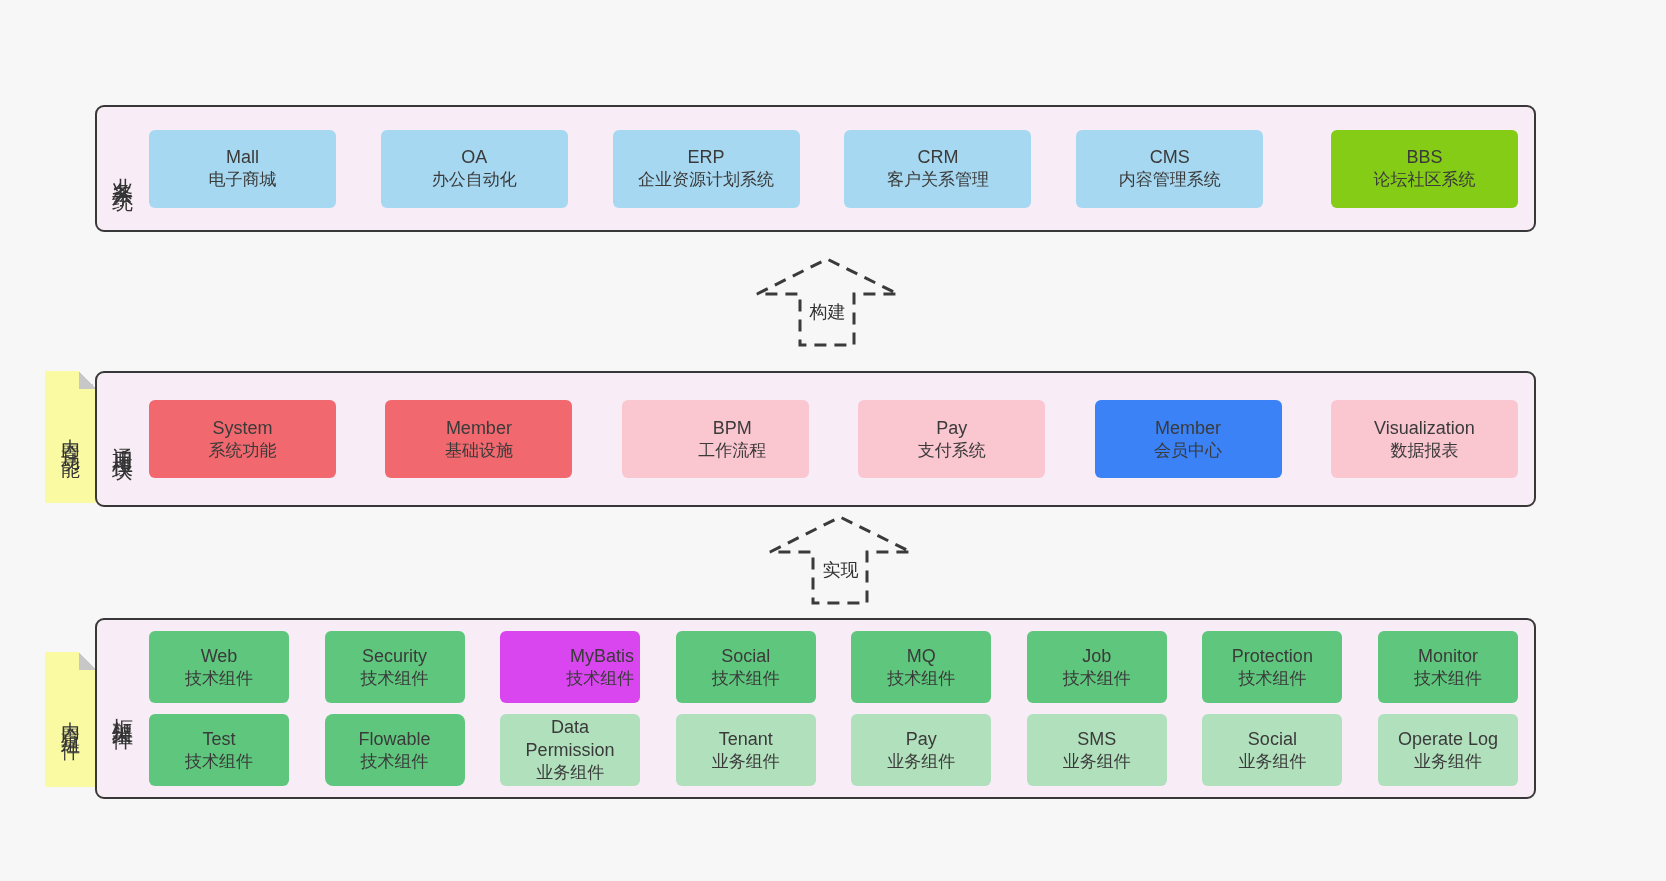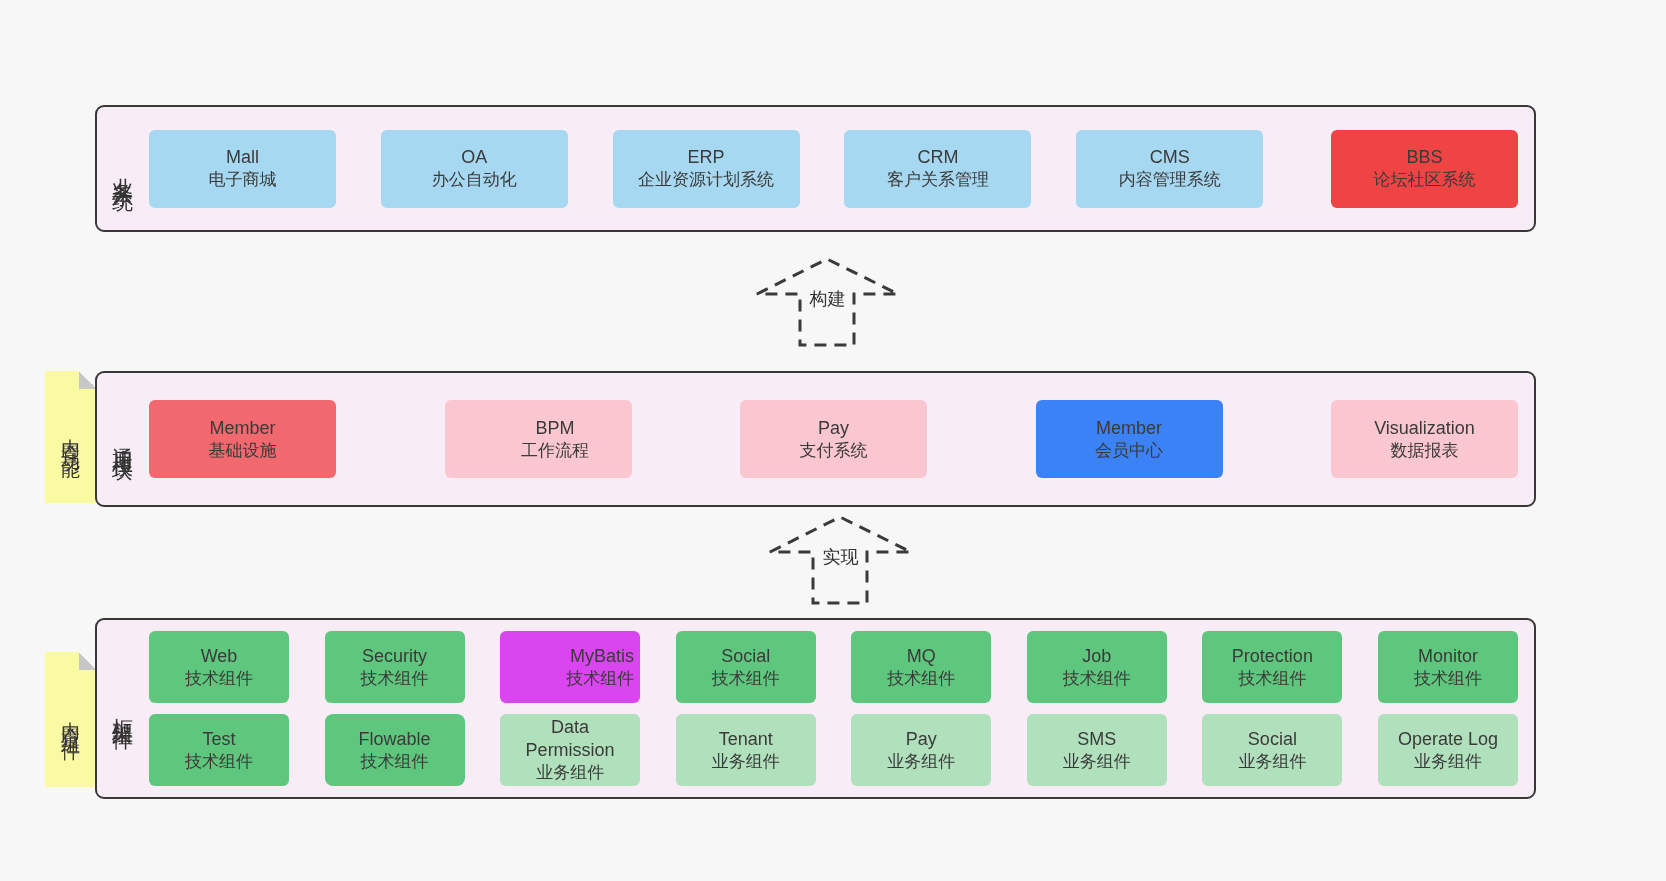--- a/index.html
+++ b/index.html
@@ -34,21 +34,21 @@
   #note-components{left:45px;top:652px;width:52px;height:135px;}
   .note .vtext{font-size:19px;letter-spacing:7px;}
   .note-fold{position:absolute;top:0;right:0;width:18px;height:18px;
              background:linear-gradient(225deg,#f7f7f7 50%,#c7c7c7 50%);}
 
   .arrow{position:absolute;width:145px;height:92px;z-index:2;}
   #arrow-build{left:755px;top:256px;}
   #arrow-implement{left:768px;top:514px;}
   .arrow svg{position:absolute;left:0;top:0;}
   .arrow polygon{fill:none;stroke:#3a3a3a;stroke-width:3;stroke-dasharray:12 8;}
-  .arrow-label{position:absolute;left:50%;top:43px;transform:translate(-50%,-50%);
+  .arrow-label{position:absolute;left:50%;top:56px;transform:translate(-50%,-50%);
                background:#f7f7f7;font-size:18px;padding:0 3px;color:#333;white-space:nowrap;}
 </style>
 </head>
 <body>
 
 <div class="canvas">
 
   <section class="layer" id="layer-business">
     <div class="layer-label">
       <span class="vtext">业务系统</span>
@@ -68,21 +68,21 @@
             <div class="zh">企业资源计划系统</div>
           </div>
           <div class="box" style="background: rgb(167, 216, 241);">
             <div class="en">CRM</div>
             <div class="zh">客户关系管理</div>
           </div>
           <div class="box" style="background: rgb(167, 216, 241);">
             <div class="en">CMS</div>
             <div class="zh">内容管理系统</div>
           </div>
-          <div class="box" style="background: #ef4444; margin-left: 23px;">
+          <div class="box" style="background: #84cc16; margin-left: 23px;">
             <div class="en">BBS</div>
             <div class="zh">论坛社区系统</div>
           </div>
         </div>
     </div>
   </section>
 
   <div class="arrow" id="arrow-build">
     <svg width="145" height="92" viewBox="0 0 145 92">
       <polygon points="2,38 72,3 143,38 99,38 99,89 45,89 45,38"></polygon>
@@ -95,20 +95,24 @@
     <span class="note-fold"></span>
   </div>
 
   <section class="layer" id="layer-modules">
     <div class="layer-label">
       <span class="vtext">通用模块</span>
     </div>
     <div class="rows">
       <div class="row w6">
           <div class="box" style="background: rgb(241, 105, 110);">
+            <div class="en">System</div>
+            <div class="zh">系统功能</div>
+          </div>
+          <div class="box" style="background: rgb(241, 105, 110);">
             <div class="en">Member</div>
             <div class="zh">基础设施</div>
           </div>
           <div class="box" style="background: rgb(250, 198, 208); padding-left: 40px;">
             <div class="en">BPM</div>
             <div class="zh">工作流程</div>
           </div>
           <div class="box" style="background: rgb(250, 198, 208);">
             <div class="en">Pay</div>
             <div class="zh">支付系统</div>

